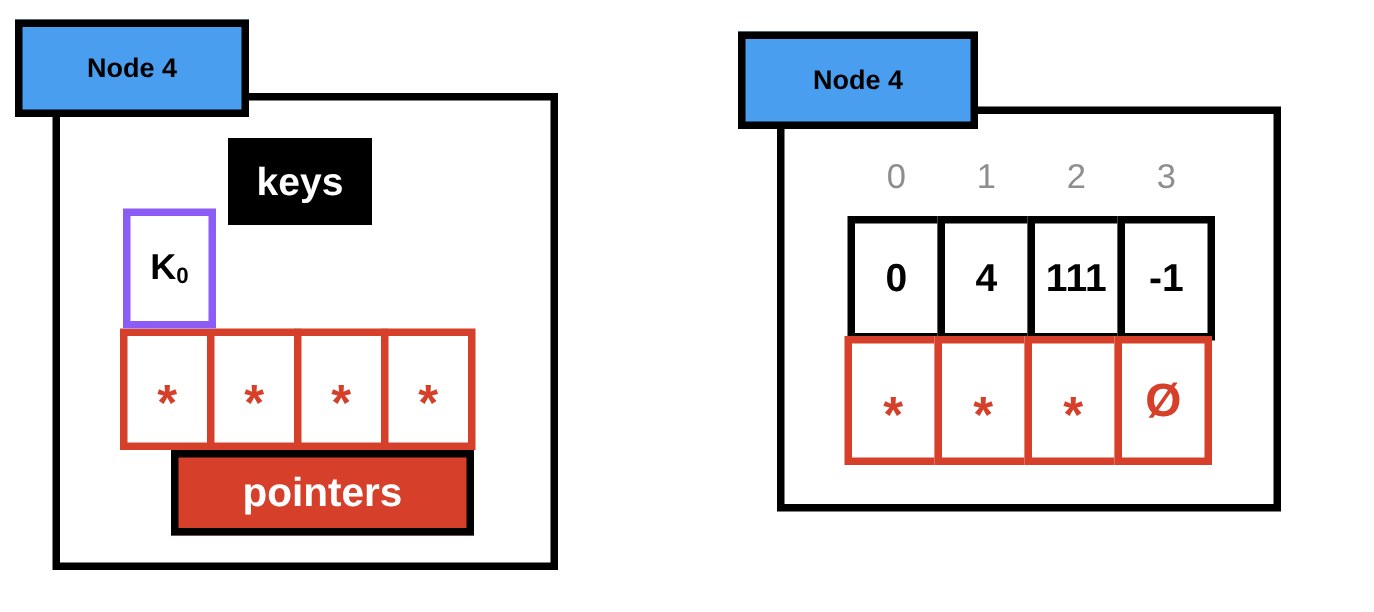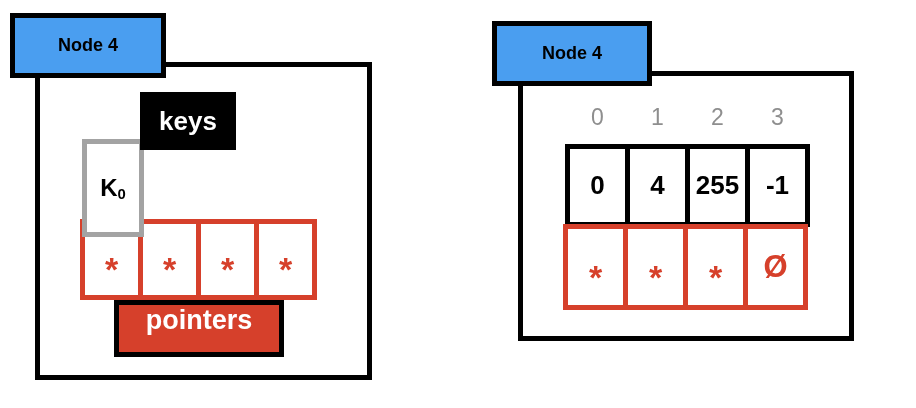--- a/index.html
+++ b/index.html
@@ -47,50 +47,51 @@
     background: #fff;
     display: flex;
     align-items: center;
     justify-content: center;
   }
   .cell + .cell { margin-left: -5px; }
 
   
   .l-keys-badge {
     position: absolute;
-    left: 140px; top: 92px;
+    left: 152px; top: 92px;
     width: 96px; height: 58px;
     background: #000;
     color: #fff;
     font-weight: bold;
     font-size: 26px;
     display: flex;
     align-items: center;
     justify-content: center;
     z-index: 4;
   }
   .l-key-cell {
-    width: 62px; height: 98px;
-    border: 5px solid #a3a3a3;
+    width: 62px; height: 80px;
+    border: 5px solid #8b5cf6;
   }
   .l-ptr-cell {
     width: 63px; height: 81px;
     border: 5px solid var(--accent-red, #d6402b);
   }
   .l-pointers-badge {
     position: absolute;
     left: 114px; top: 300px;
-    width: 170px; height: 57px;
+    width: 202px; height: 57px;
     box-sizing: border-box;
     border: 5px solid #000;
     background: var(--accent-red, #d6402b);
     color: #fff;
     font-weight: bold;
     font-size: 27px;
     display: flex;
+    align-items: center;
     justify-content: center;
     z-index: 5;
   }
   .key-label {
     font-weight: bold;
     font-size: 24px;
     color: #000;
   }
   .key-label sub {
     font-size: 0.62em;
@@ -194,21 +195,21 @@
     </div>
 
     <div class="cell-row" style="left:565px; top:144px; z-index:2;">
       <div class="cell r-key-cell">
         <span class="value-label">0</span>
       </div>
       <div class="cell r-key-cell">
         <span class="value-label">4</span>
       </div>
       <div class="cell r-key-cell">
-        <span class="value-label">255</span>
+        <span class="value-label">111</span>
       </div>
       <div class="cell r-key-cell">
         <span class="value-label">-1</span>
       </div>
     </div>
 
     <div class="cell-row" style="left:563px; top:224px; z-index:3;">
       <div class="cell r-ptr-cell">
         <span class="star-glyph">*</span>
       </div>

